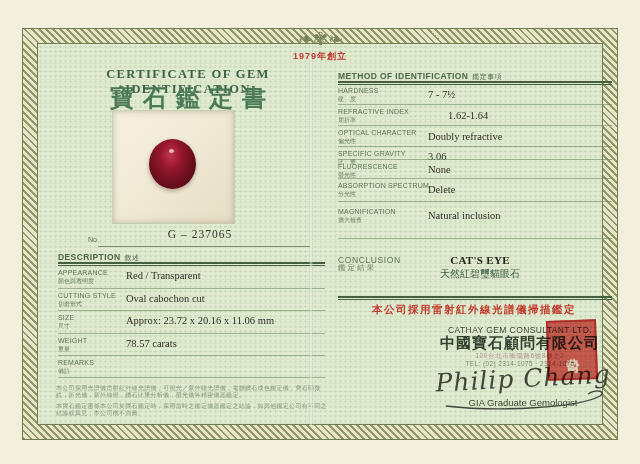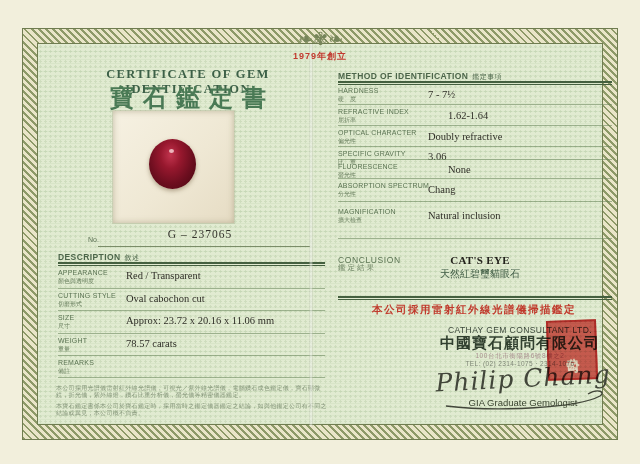--- a/index.html
+++ b/index.html
@@ -193,28 +193,28 @@
     <span class="en">SPECIFIC GRAVITY</span>
     <span class="zh">比　重</span>
   </div>
   <div class="val" style="left:428px;top:151px;">3.06</div>
   <div class="rule-thin" style="left:338px;top:159px;width:274px;"></div>
 
   <div class="lbl" style="left:338px;top:163px;">
     <span class="en">FLUORESCENCE</span>
     <span class="zh">螢光性</span>
   </div>
-  <div class="val" style="left:448px;top:164px;">None</div>
+  <div class="val" style="left:428px;top:164px;">None</div>
   <div class="rule-thin" style="left:338px;top:178px;width:274px;"></div>
 
   <div class="lbl" style="left:338px;top:182px;">
     <span class="en">ABSORPTION SPECTRUM</span>
     <span class="zh">分光性</span>
   </div>
-  <div class="val" style="left:428px;top:184px;">Chang</div>
+  <div class="val" style="left:428px;top:184px;">Delete</div>
   <div class="rule-thin" style="left:338px;top:201px;width:274px;"></div>
 
   <div class="lbl" style="left:338px;top:208px;">
     <span class="en">MAGNIFICATION</span>
     <span class="zh">擴大檢查</span>
   </div>
   <div class="val" style="left:428px;top:210px;">Natural inclusion</div>
   <div class="rule-thin" style="left:338px;top:238px;width:274px;"></div>
 
   <div class="lbl" style="left:338px;top:256px;">

